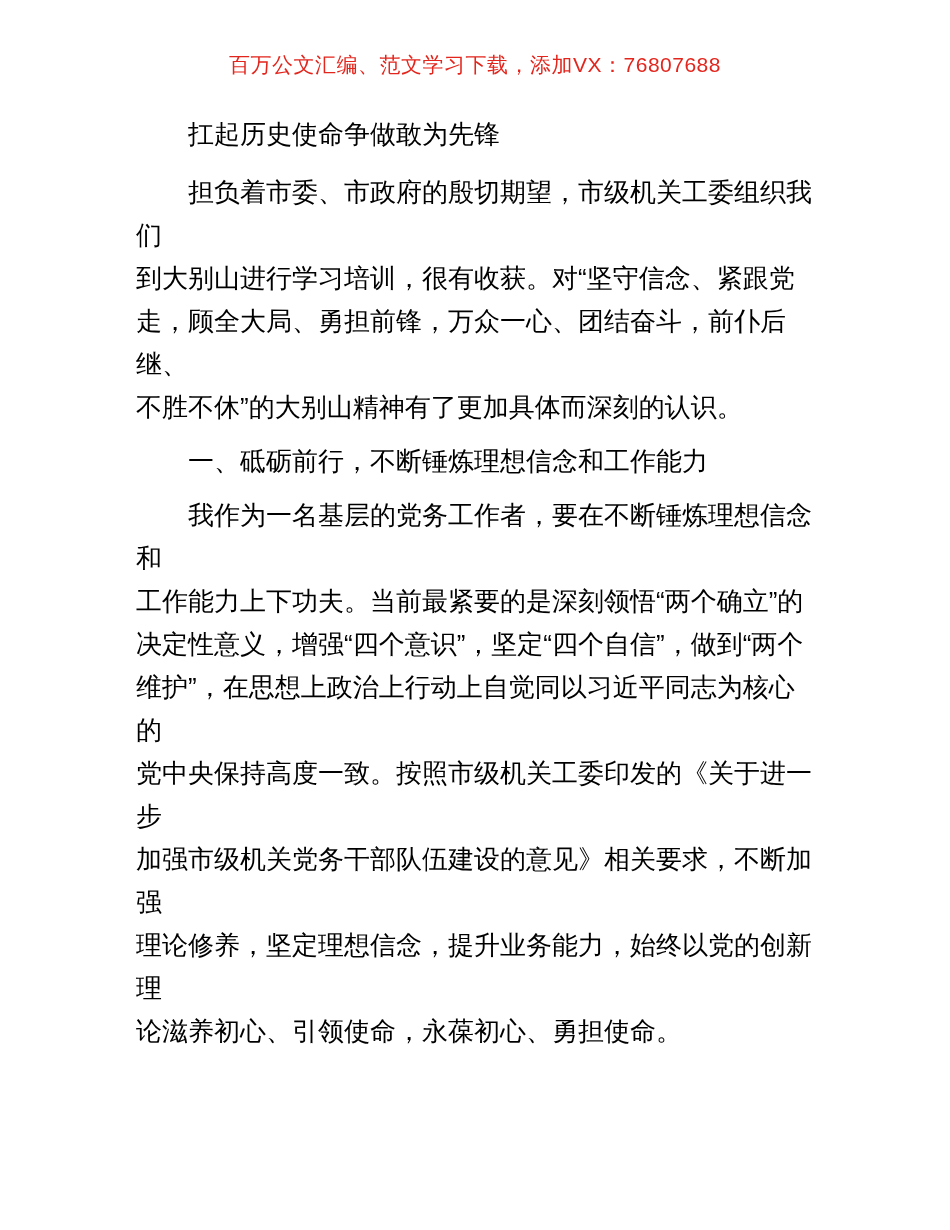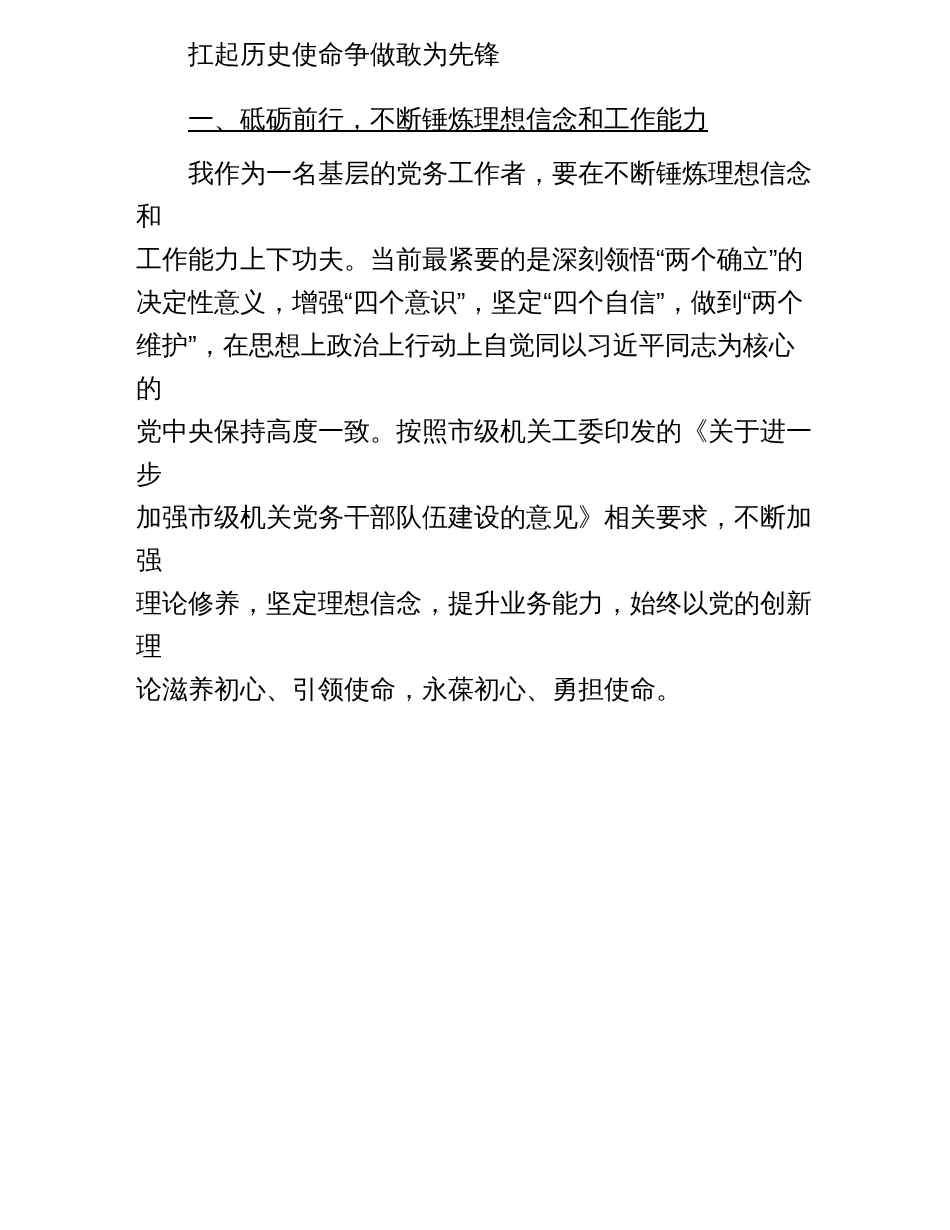--- a/index.html
+++ b/index.html
@@ -34,33 +34,37 @@
     line-height: 43px;
   }
   .block {
     margin: 0 0 11px 0;
     text-indent: 2em;
     white-space: pre-line;
     font-weight: normal;
     font-size: 26px;
   }
   .block--title {
-    margin-bottom: 22px;
+    margin-bottom: 15px;
   }
   .block--heading {
     font-weight: normal;
-    text-decoration: underline;
   }
 </style>
 </head>
 <body style="background: rgb(255, 255, 255); color: rgb(0, 0, 0);">
 
 <div class="page">
+  <div class="watermark" style="color: rgb(227, 38, 29);">百万公文汇编、范文学习下载，添加VX：76807688</div>
   <div class="content">
       <p class="block block--title">扛起历史使命争做敢为先锋</p>
+      <p class="block block--body">担负着市委、市政府的殷切期望，市级机关工委组织我们
+到大别山进行学习培训，很有收获。对“坚守信念、紧跟党
+走，顾全大局、勇担前锋，万众一心、团结奋斗，前仆后继、
+不胜不休”的大别山精神有了更加具体而深刻的认识。</p>
       <p class="block block--heading">一、砥砺前行，不断锤炼理想信念和工作能力</p>
       <p class="block block--body">我作为一名基层的党务工作者，要在不断锤炼理想信念和
 工作能力上下功夫。当前最紧要的是深刻领悟“两个确立”的
 决定性意义，增强“四个意识”，坚定“四个自信”，做到“两个
 维护”，在思想上政治上行动上自觉同以习近平同志为核心的
 党中央保持高度一致。按照市级机关工委印发的《关于进一步
 加强市级机关党务干部队伍建设的意见》相关要求，不断加强
 理论修养，坚定理想信念，提升业务能力，始终以党的创新理
 论滋养初心、引领使命，永葆初心、勇担使命。</p>
     </div>

